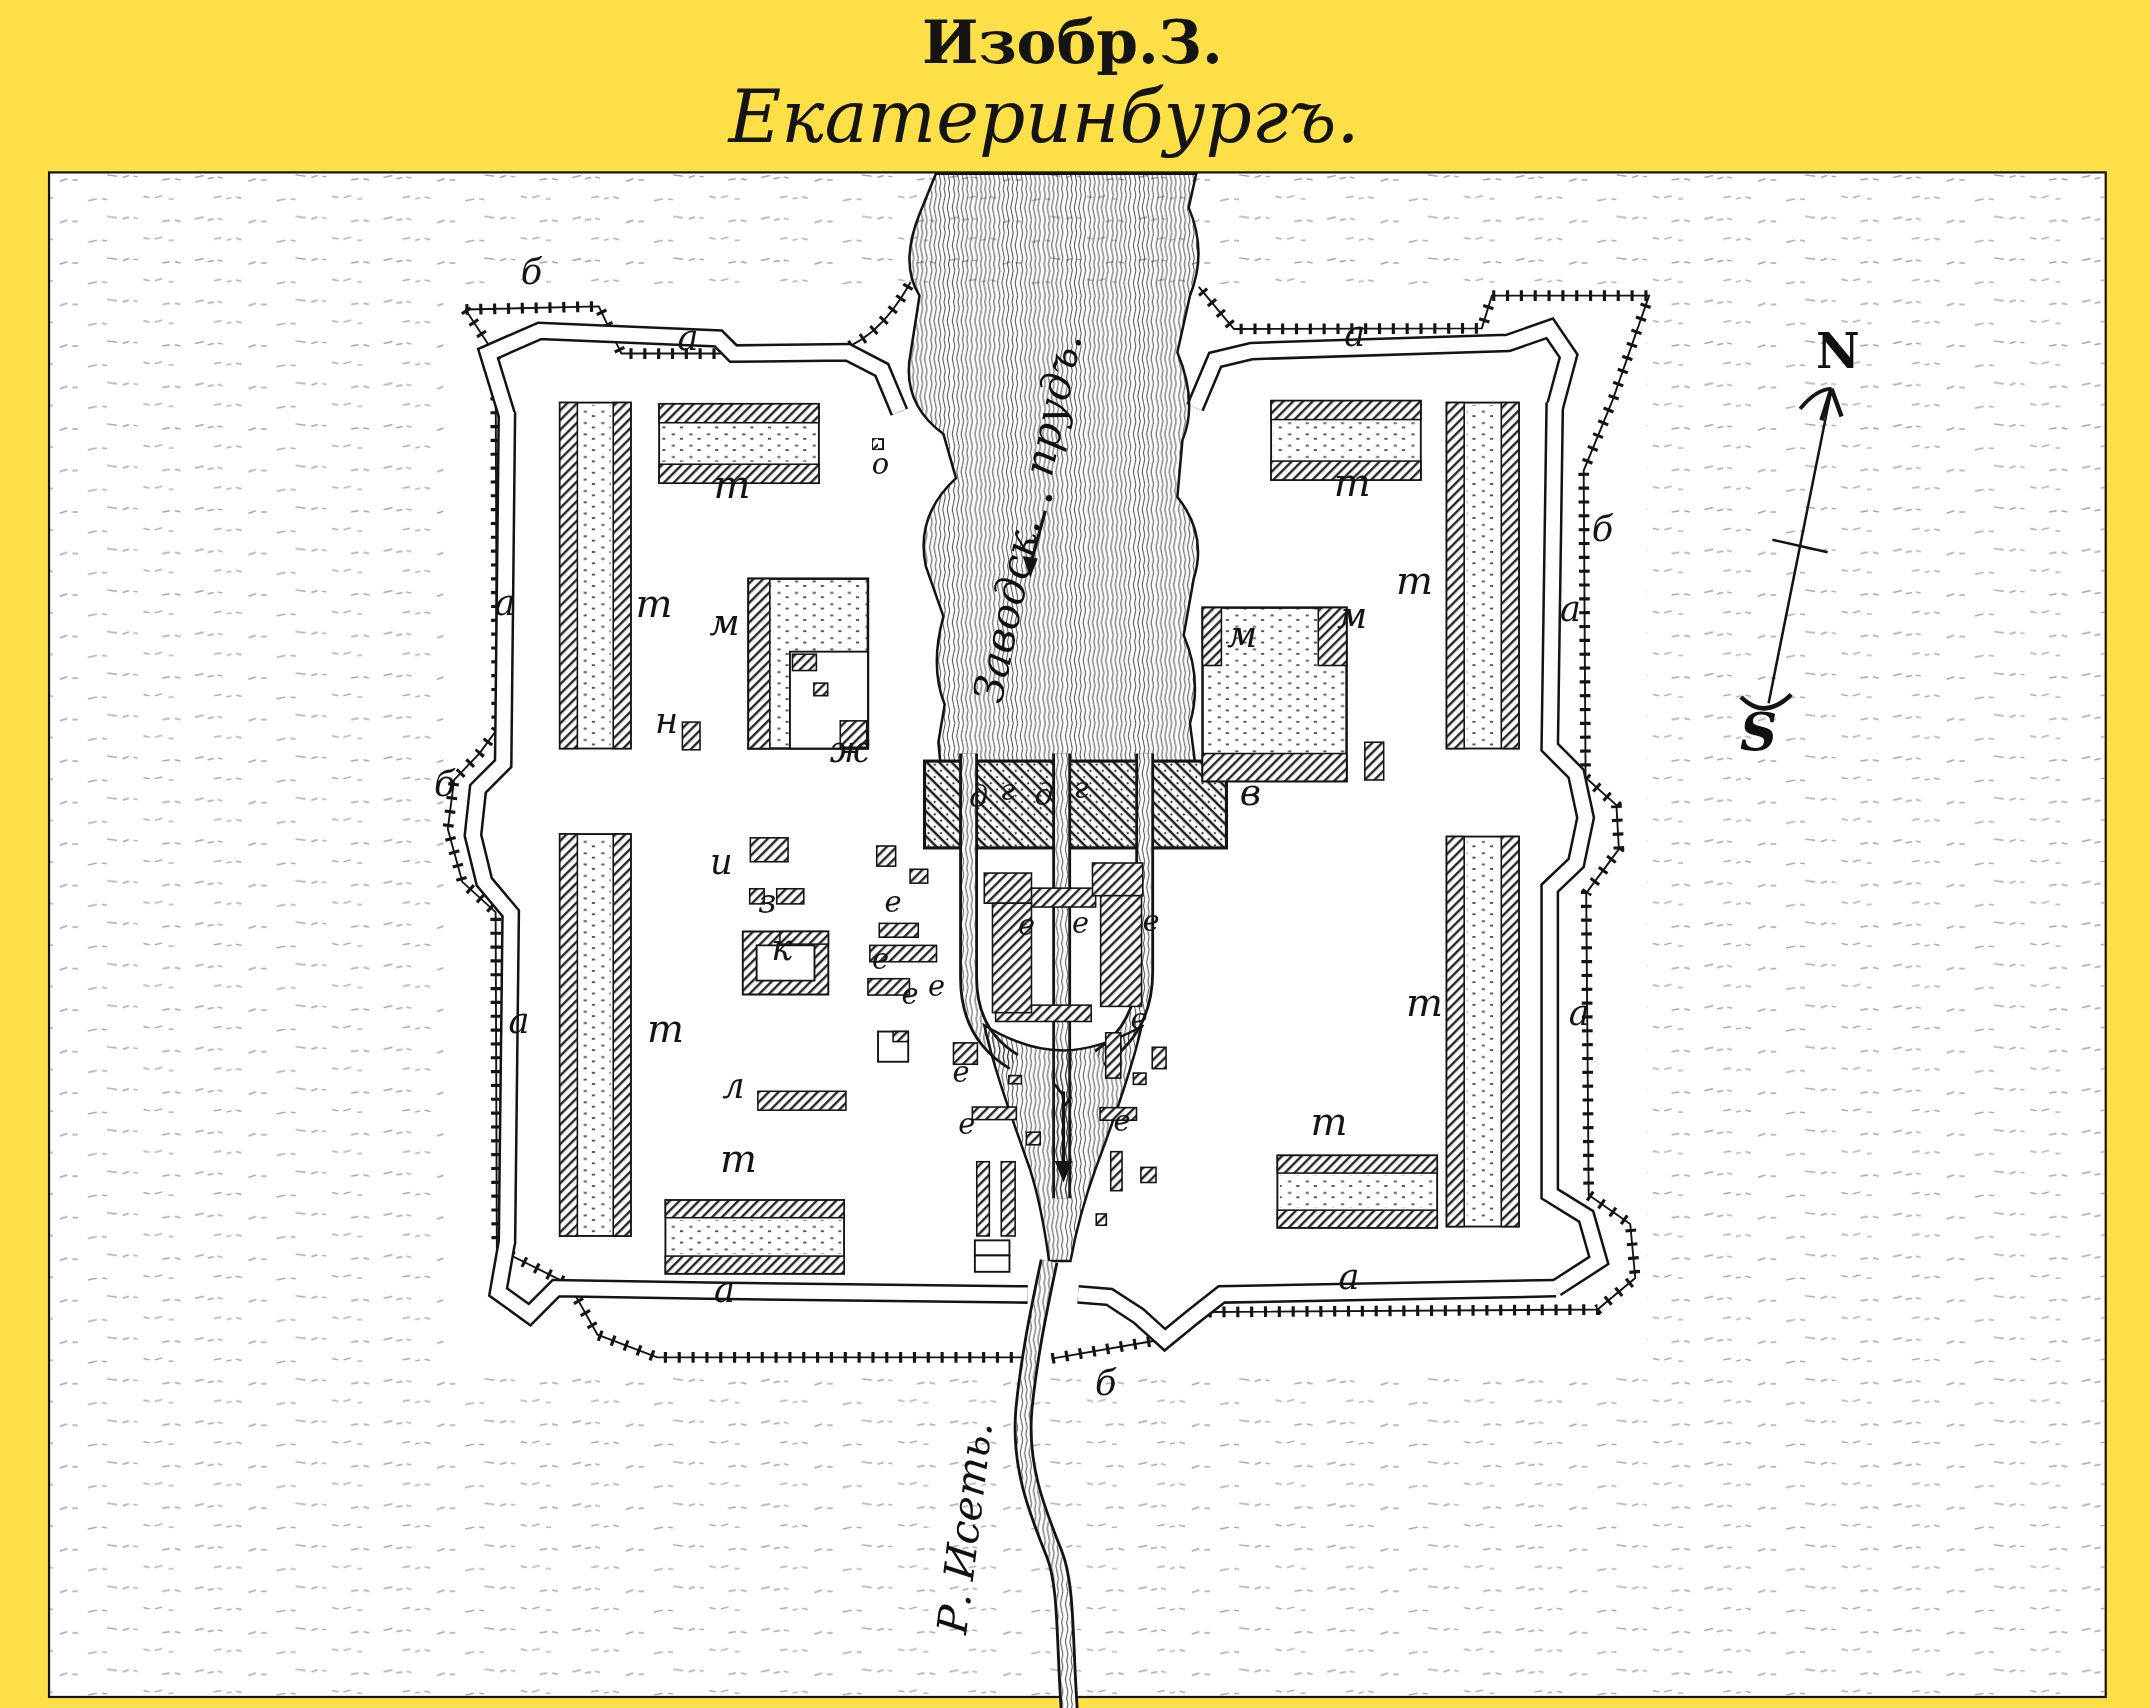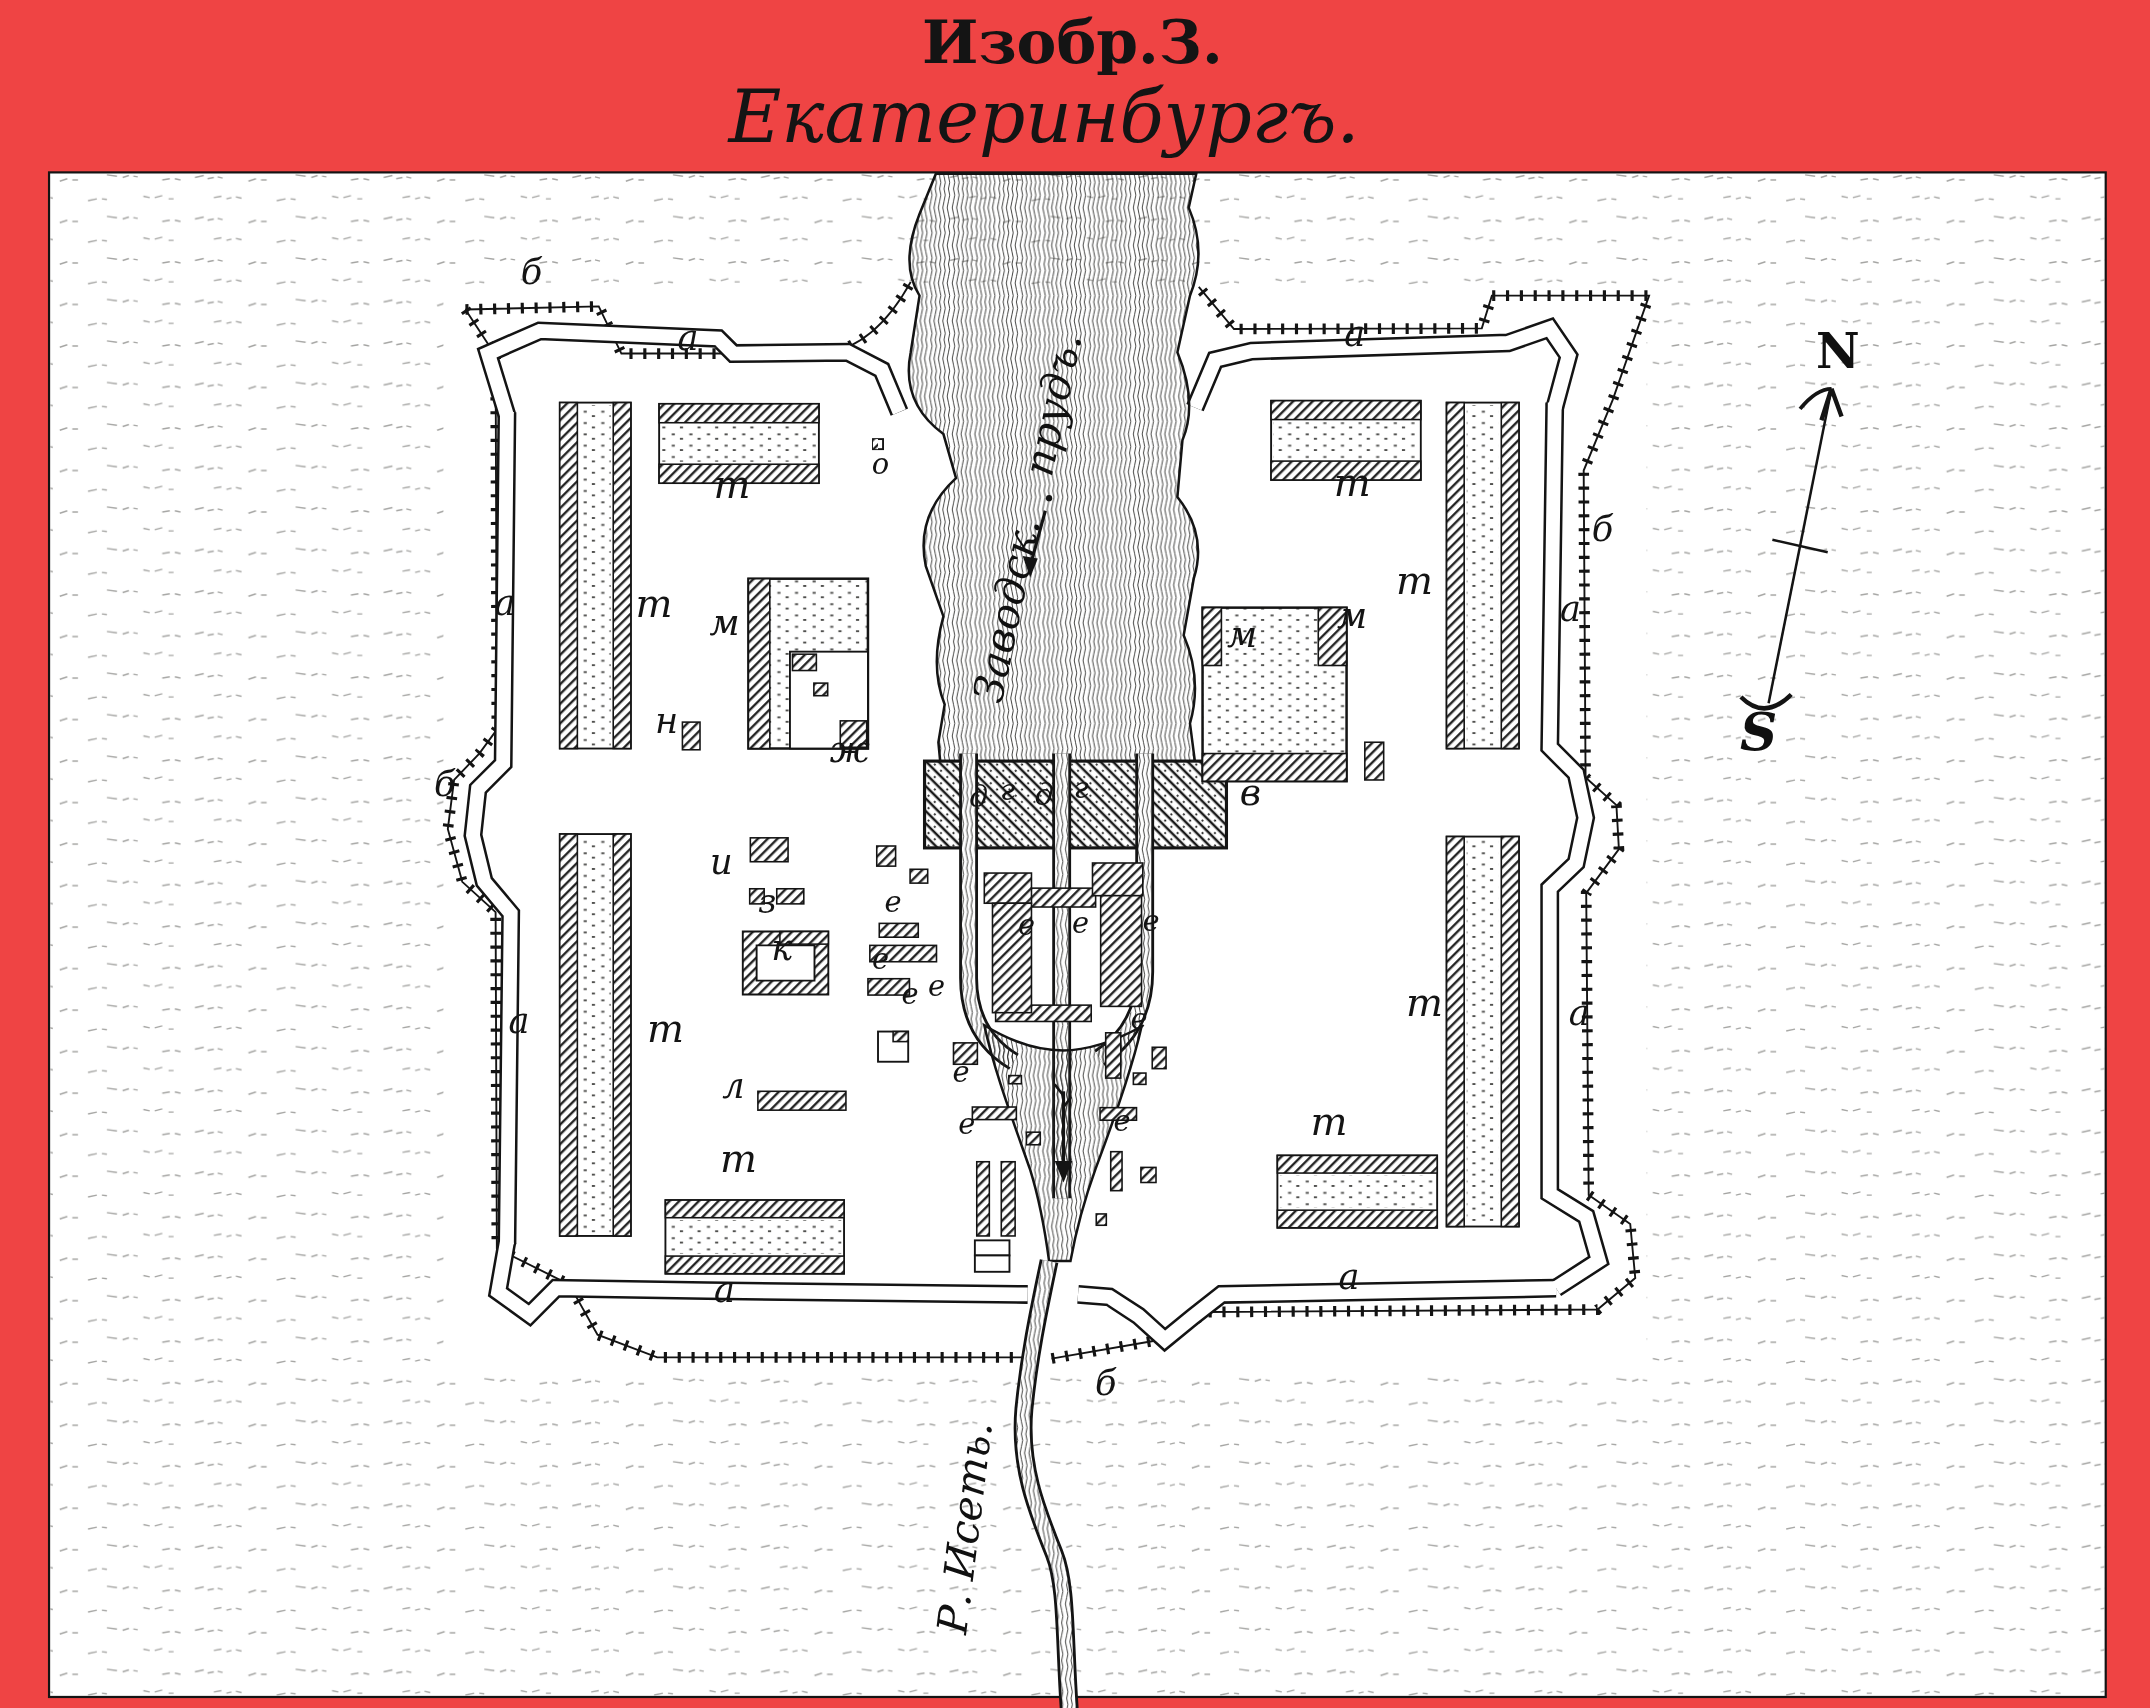--- a/index.html
+++ b/index.html
@@ -1,16 +1,16 @@
 <!DOCTYPE html>
 <html style="font-size:10px"><head>
 <meta charset="utf-8">
 <style>
   html,body{margin:0;padding:0;background:#e8e8e4;}
-  .page{position:relative;width:2151px;height:1709px;background:#ef4444;overflow:hidden;
+  .page{position:relative;width:2151px;height:1709px;background:#fde047;overflow:hidden;
         font-family:"DejaVu Serif",serif;}
   svg{position:absolute;left:0;top:0;}
   .lbl{font-style:italic;fill:#141414;text-anchor:middle;font-family:"DejaVu Serif",serif;}
   .title1{font:bold 95px "DejaVu Serif",serif;fill:#141414;text-anchor:middle;}
   .title2{font:italic 115px "DejaVu Serif",serif;fill:#141414;text-anchor:middle;}
   .wlabel{font:italic 66px "DejaVu Serif",serif;fill:#101010;}
   .nlabel{font:bold 76px "DejaVu Serif",serif;fill:#101010;text-anchor:middle;}
   .slabel{font:italic bold 82px "DejaVu Serif",serif;fill:#101010;text-anchor:middle;}
   .ink{stroke:#141414;fill:none;}
   .rampB{fill:none;stroke:#141414;stroke-width:30;stroke-linejoin:miter;stroke-miterlimit:9;}

